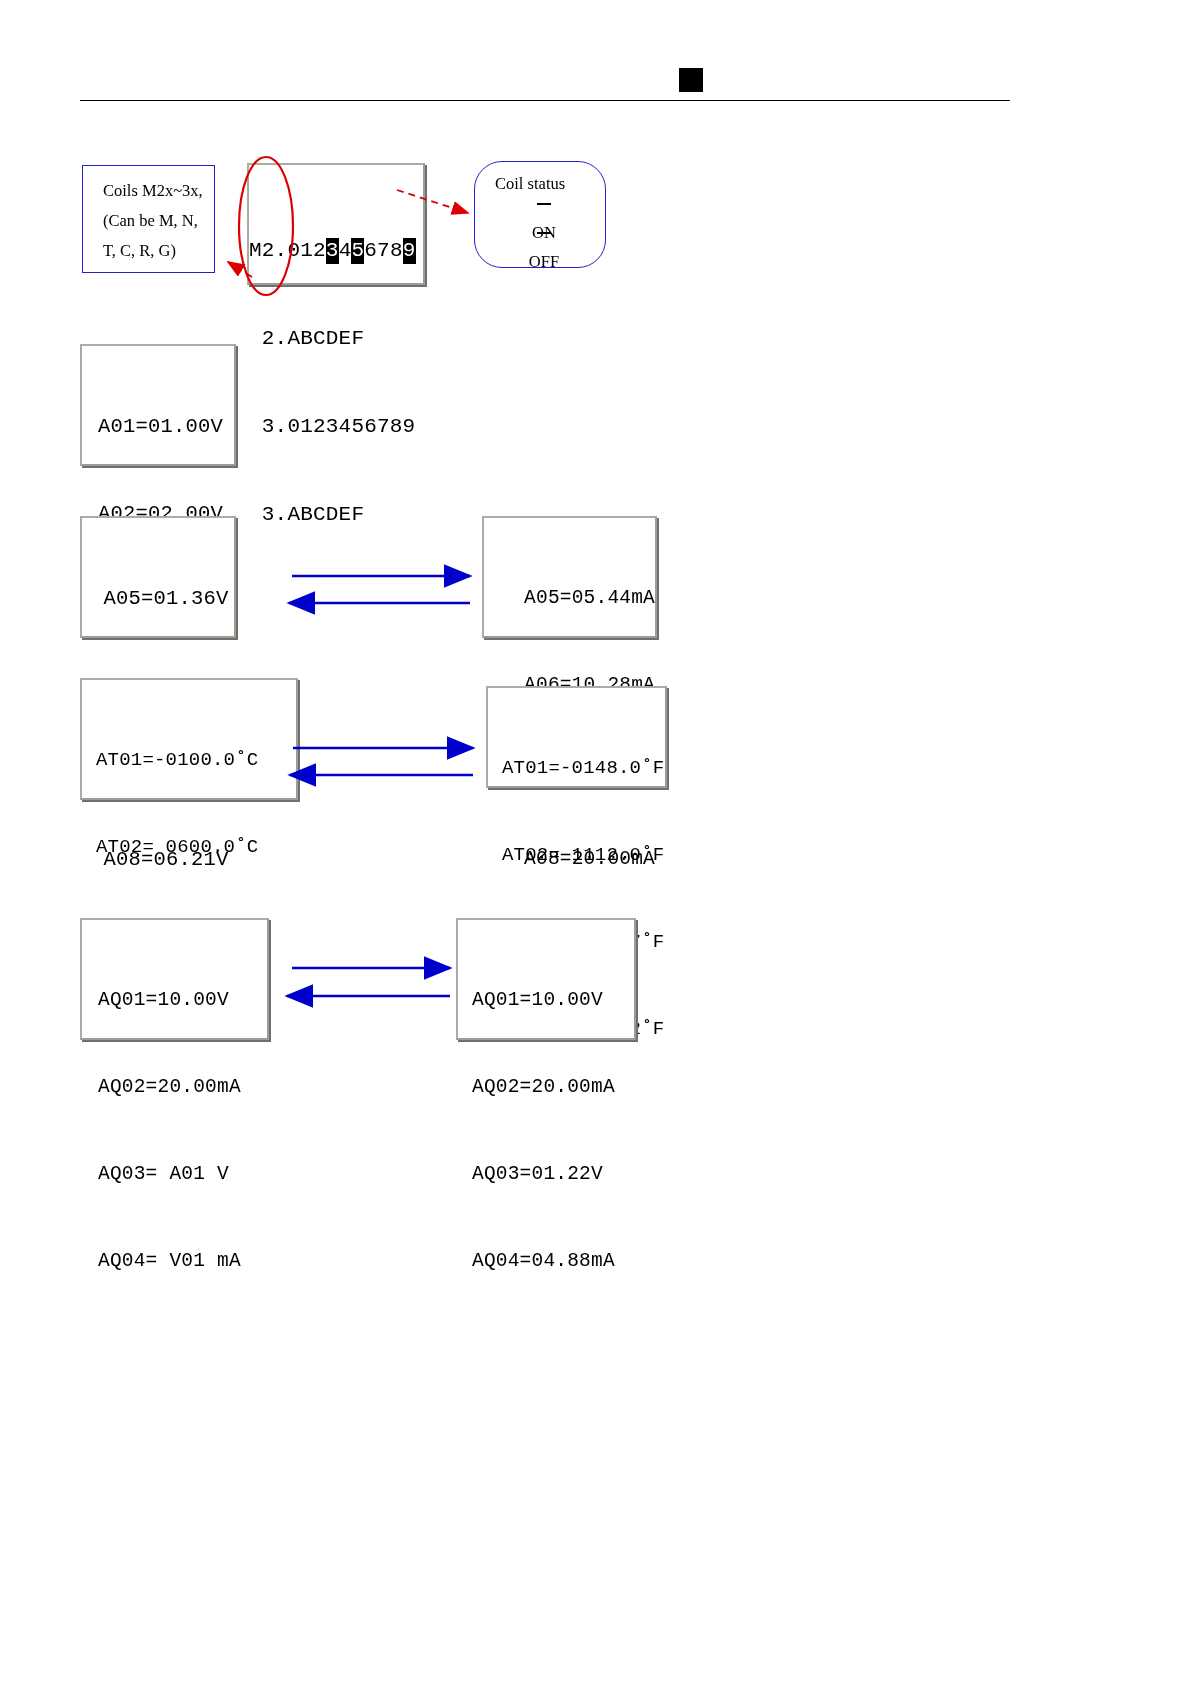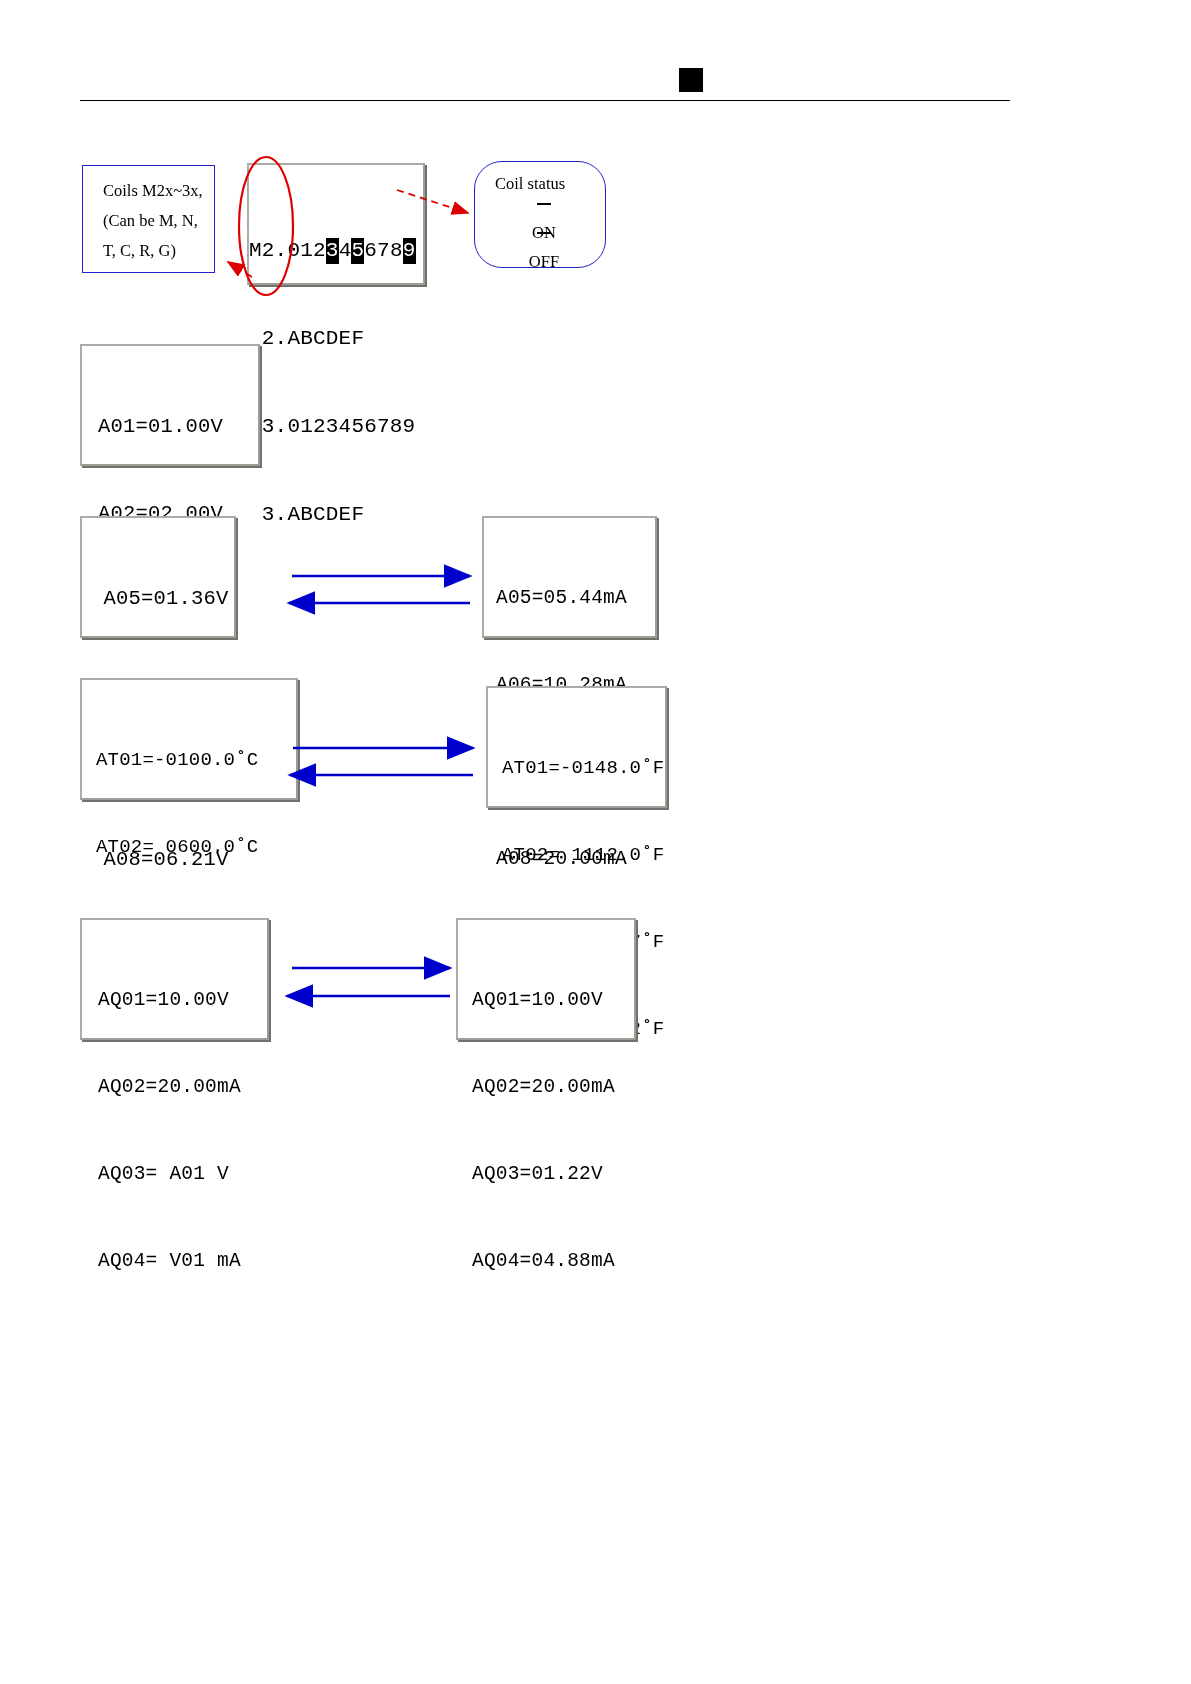--- a/index.html
+++ b/index.html
@@ -129,49 +129,49 @@
   <div class="legend-row">
     <span class="sw-on"></span>
     <span>ON</span>
   </div>
   <div class="legend-row">
     <span class="sw-off"></span>
     <span>OFF</span>
   </div>
 </div>
 
-<div class="lcd" style="left:80px; top:344px; width:180px; height:122px;">
+<div class="lcd" style="left:80px; top:344px; width:156px; height:122px;">
   <span class="ln">A01=01.00V</span>
   <span class="ln">A02=02.00V</span>
   <span class="ln">A03=01.30V</span>
   <span class="ln">A04=07.04V</span>
 </div>
 
 <div class="lcd" style="left:80px; top:516px; width:156px; height:122px;text-align:center;">
   <span class="ln">A05=01.36V</span>
   <span class="ln">A06=02.57V</span>
   <span class="ln">A07=03.94V</span>
   <span class="ln">A08=06.21V</span>
 </div>
 
-<div class="lcd" style="left:482px; top:516px; width:175px; height:122px; font-size:19.5px; padding-left:12px;">
+<div class="lcd" style="left:482px; top:516px; width:175px; height:122px; font-size:19.5px; padding-left:12px;text-align:right;">
   <span class="ln">A05=05.44mA</span>
   <span class="ln">A06=10.28mA</span>
   <span class="ln">A07=15.76mA</span>
   <span class="ln">A08=20.00mA</span>
 </div>
 
 <div class="lcd" style="left:80px; top:678px; width:218px; height:122px; font-size:19px; padding-left:14px;">
   <span class="ln">AT01=-0100.0˚C</span>
   <span class="ln">AT02= 0600.0˚C</span>
   <span class="ln">AT03= 0193.2˚C</span>
   <span class="ln">AT04=-0017.1˚C</span>
 </div>
 
-<div class="lcd" style="left:486px; top:686px; width:181px; height:122px; font-size:19px; padding-left:14px;">
+<div class="lcd" style="left:486px; top:686px; width:181px; height:102px; font-size:19px; padding-left:14px;">
   <span class="ln">AT01=-0148.0˚F</span>
   <span class="ln">AT02= 1112.0˚F</span>
   <span class="ln">AT03= 0379.7˚F</span>
   <span class="ln">AT04= 0001.2˚F</span>
 </div>
 
 <div class="lcd" style="left:80px; top:918px; width:189px; height:122px; font-size:19.5px; padding-left:16px;">
   <span class="ln">AQ01=10.00V</span>
   <span class="ln">AQ02=20.00mA</span>
   <span class="ln">AQ03= A01 V</span>

